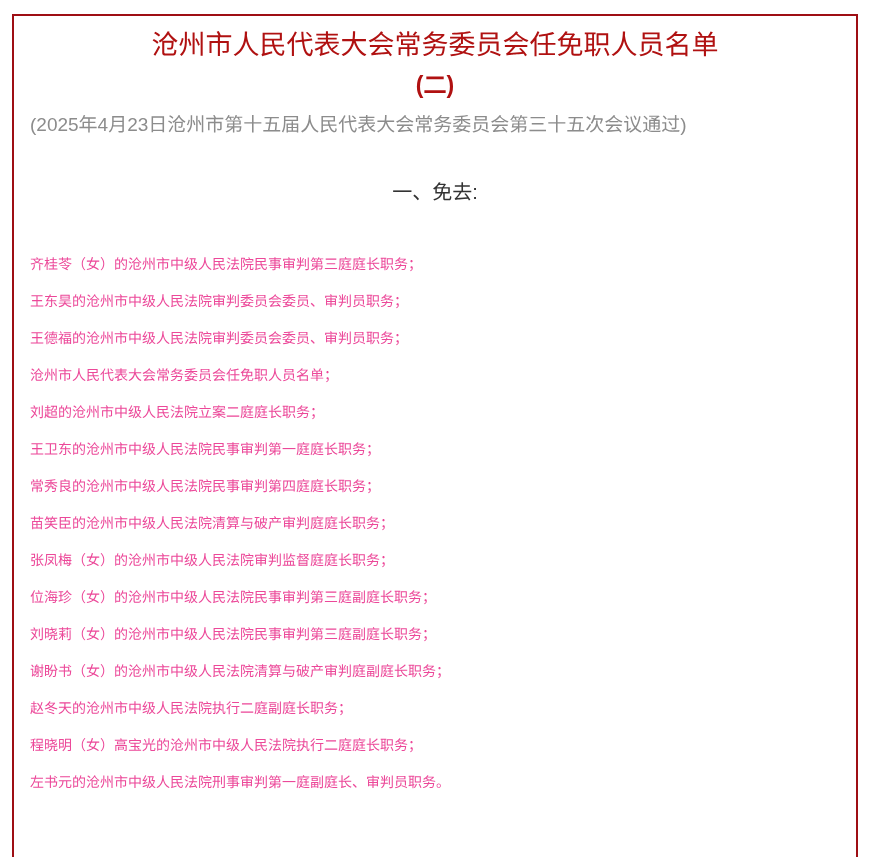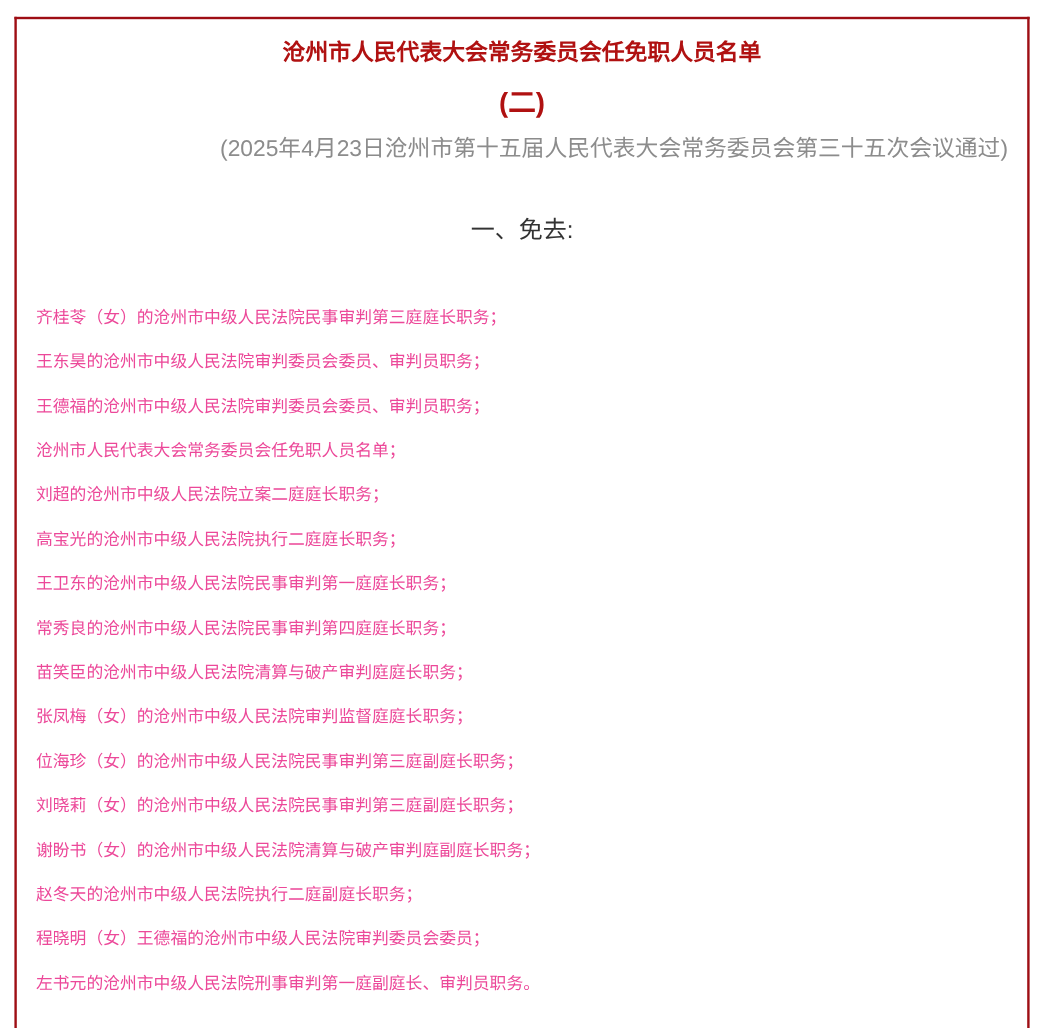--- a/index.html
+++ b/index.html
@@ -16,38 +16,38 @@
     top: 14px;
     width: 846px;
     height: 843px;
     border: 2px solid #9e0e14;
     border-bottom: none;
     background: #ffffff;
     padding: 9px 16px 0 16px;
     overflow: hidden;
   }
   .doc-title {
-    font-size: 19px;
-    font-weight: bold;
+    font-size: 27px;
+    font-weight: normal;
     color: #b01111;
     text-align: center;
     line-height: 40px;
   }
   .doc-part {
     font-size: 23px;
     font-weight: bold;
     color: #b01111;
     text-align: center;
     line-height: 40px;
   }
   .doc-note {
     font-size: 19px;
     font-weight: normal;
     color: #8c8c8c;
-    text-align: right;
+    text-align: left;
     line-height: 40px;
   }
   .section-heading {
     margin-top: 29px;
     font-size: 20px;
     color: #333333;
     line-height: 37px;
     text-align: center;
   }
   .body-list {
@@ -68,25 +68,24 @@
   <h1 class="doc-title">沧州市人民代表大会常务委员会任免职人员名单</h1>
   <div class="doc-part">(二)</div>
   <div class="doc-note">(2025年4月23日沧州市第十五届人民代表大会常务委员会第三十五次会议通过)</div>
   <div class="section-heading">一、免去:</div>
   <div class="body-list">
       <p>齐桂苓（女）的沧州市中级人民法院民事审判第三庭庭长职务；</p>
       <p>王东昊的沧州市中级人民法院审判委员会委员、审判员职务；</p>
       <p>王德福的沧州市中级人民法院审判委员会委员、审判员职务；</p>
       <p>沧州市人民代表大会常务委员会任免职人员名单；</p>
       <p>刘超的沧州市中级人民法院立案二庭庭长职务；</p>
-      <p>高宝光的沧州市中级人民法院执行二庭庭长职务；</p>
       <p>王卫东的沧州市中级人民法院民事审判第一庭庭长职务；</p>
       <p>常秀良的沧州市中级人民法院民事审判第四庭庭长职务；</p>
       <p>苗笑臣的沧州市中级人民法院清算与破产审判庭庭长职务；</p>
       <p>张凤梅（女）的沧州市中级人民法院审判监督庭庭长职务；</p>
       <p>位海珍（女）的沧州市中级人民法院民事审判第三庭副庭长职务；</p>
       <p>刘晓莉（女）的沧州市中级人民法院民事审判第三庭副庭长职务；</p>
       <p>谢盼书（女）的沧州市中级人民法院清算与破产审判庭副庭长职务；</p>
       <p>赵冬天的沧州市中级人民法院执行二庭副庭长职务；</p>
-      <p>程晓明（女）王德福的沧州市中级人民法院审判委员会委员；</p>
+      <p>程晓明（女）高宝光的沧州市中级人民法院执行二庭庭长职务；</p>
       <p>左书元的沧州市中级人民法院刑事审判第一庭副庭长、审判员职务。</p>
     </div>
 </div>
 
 </body></html>

